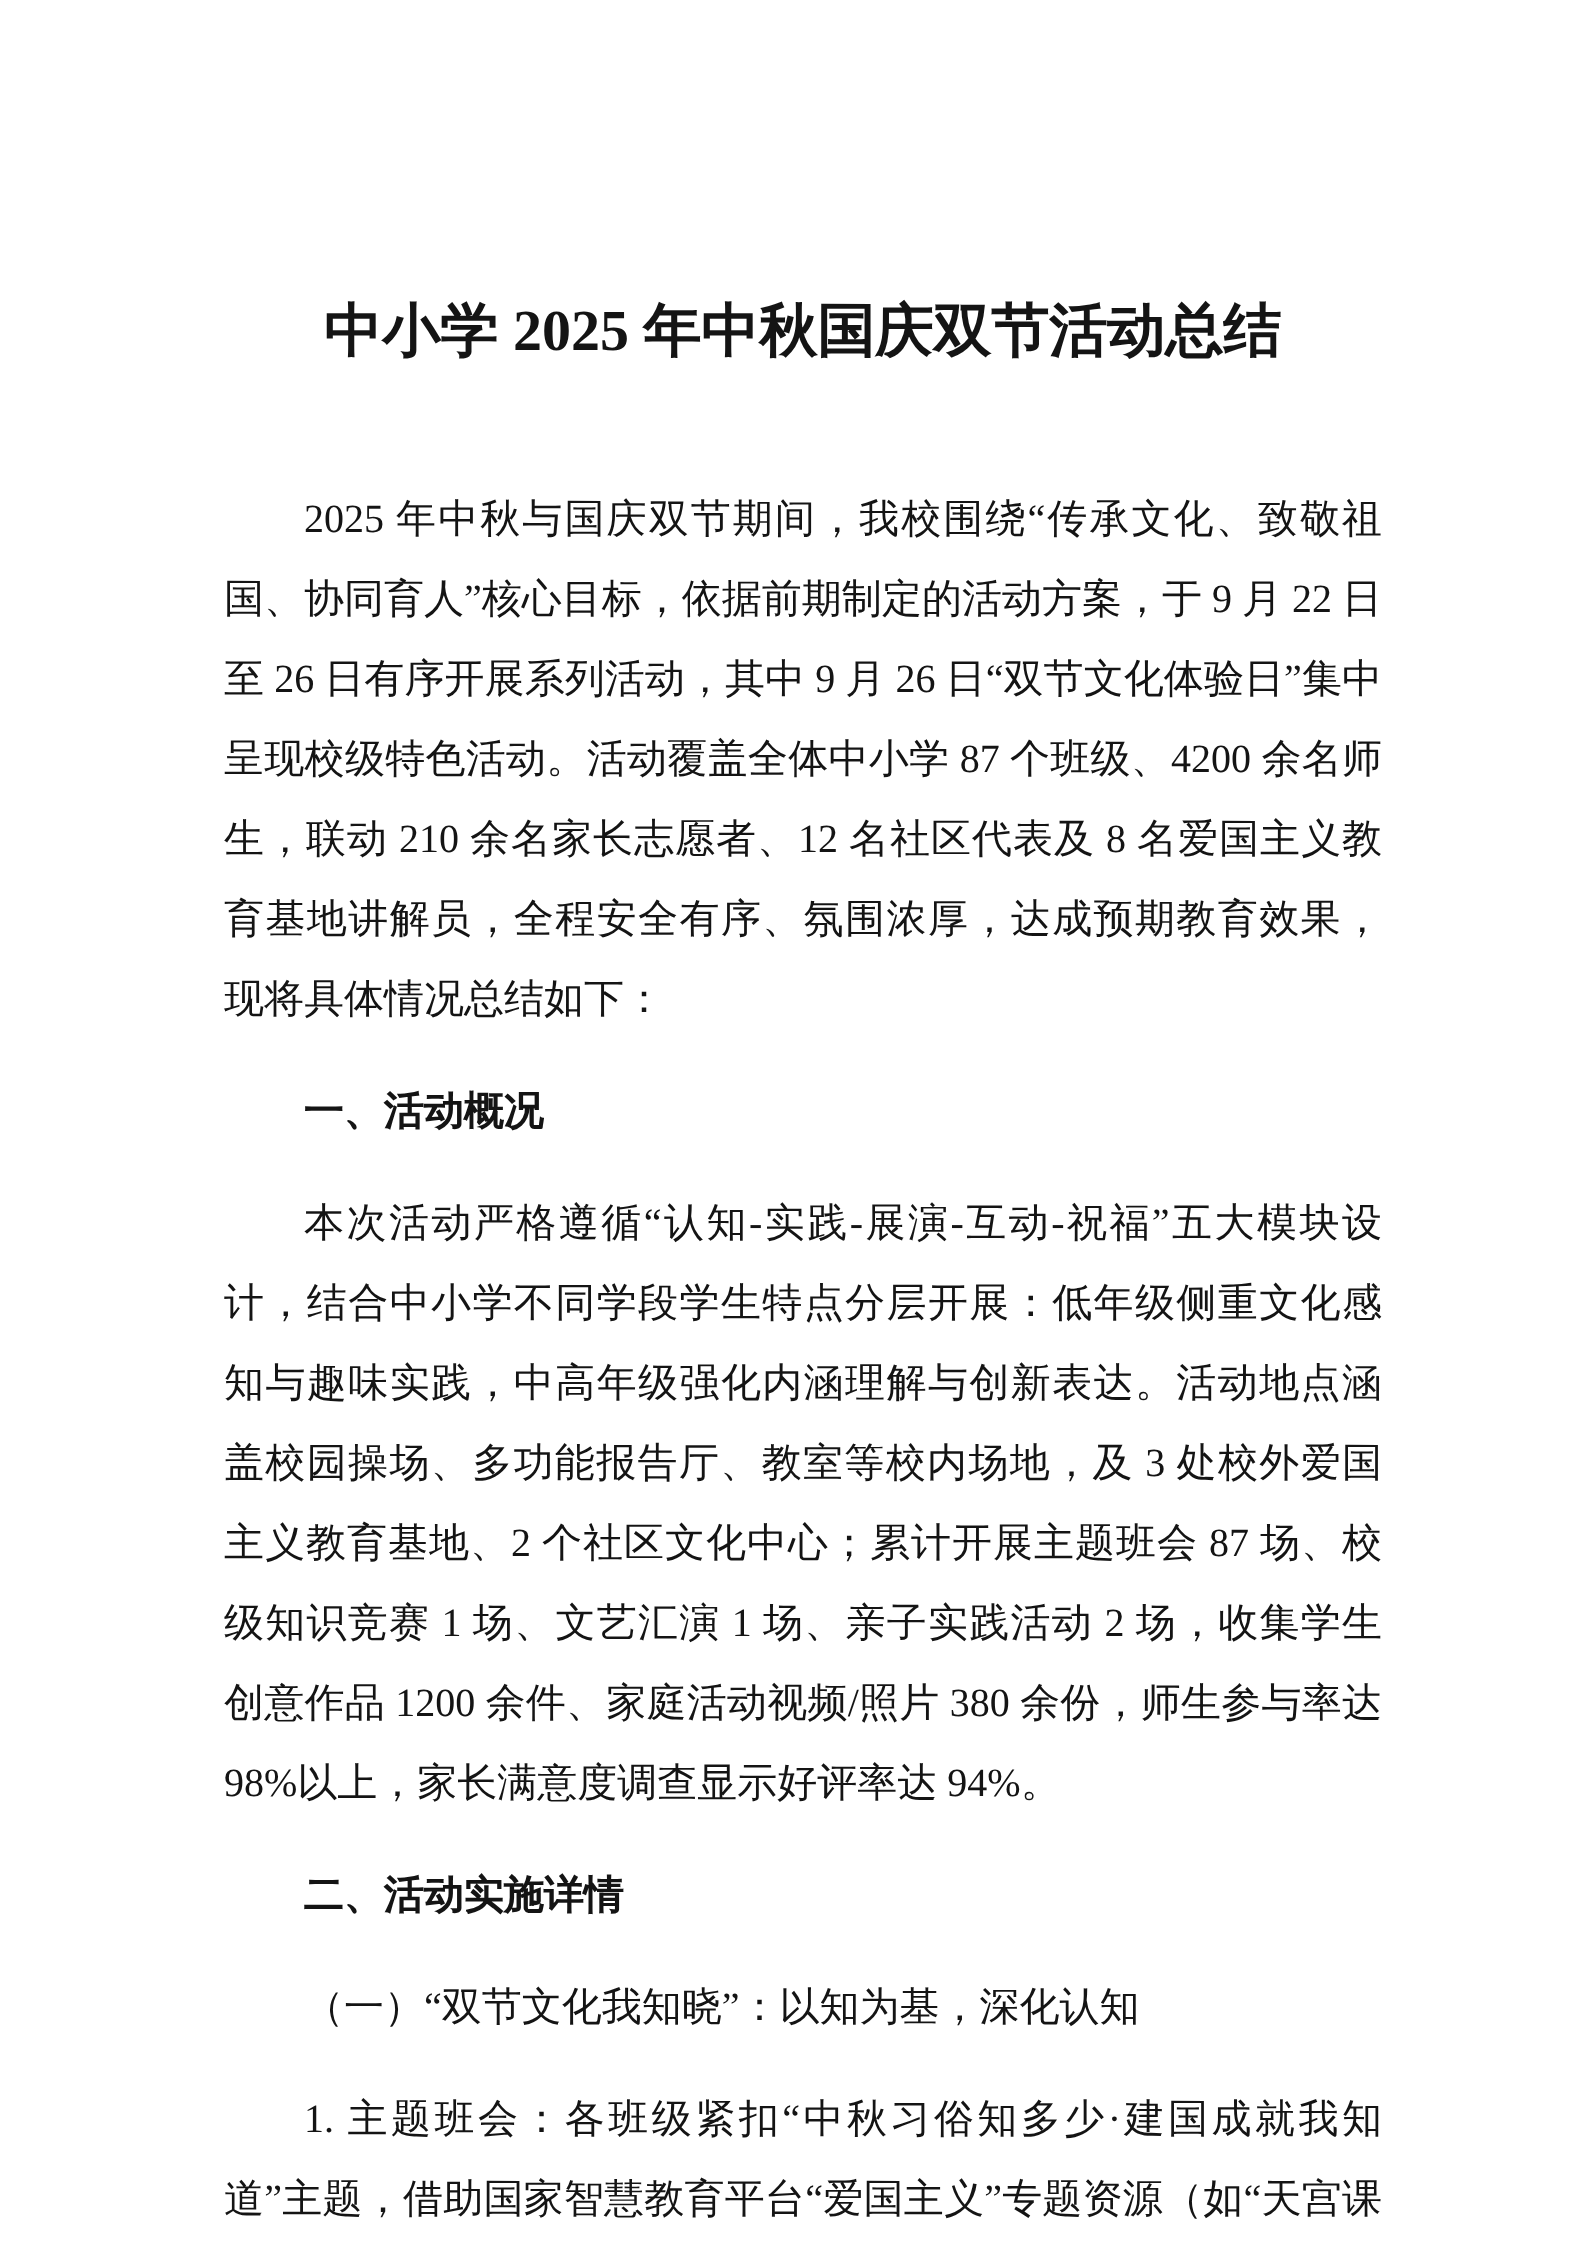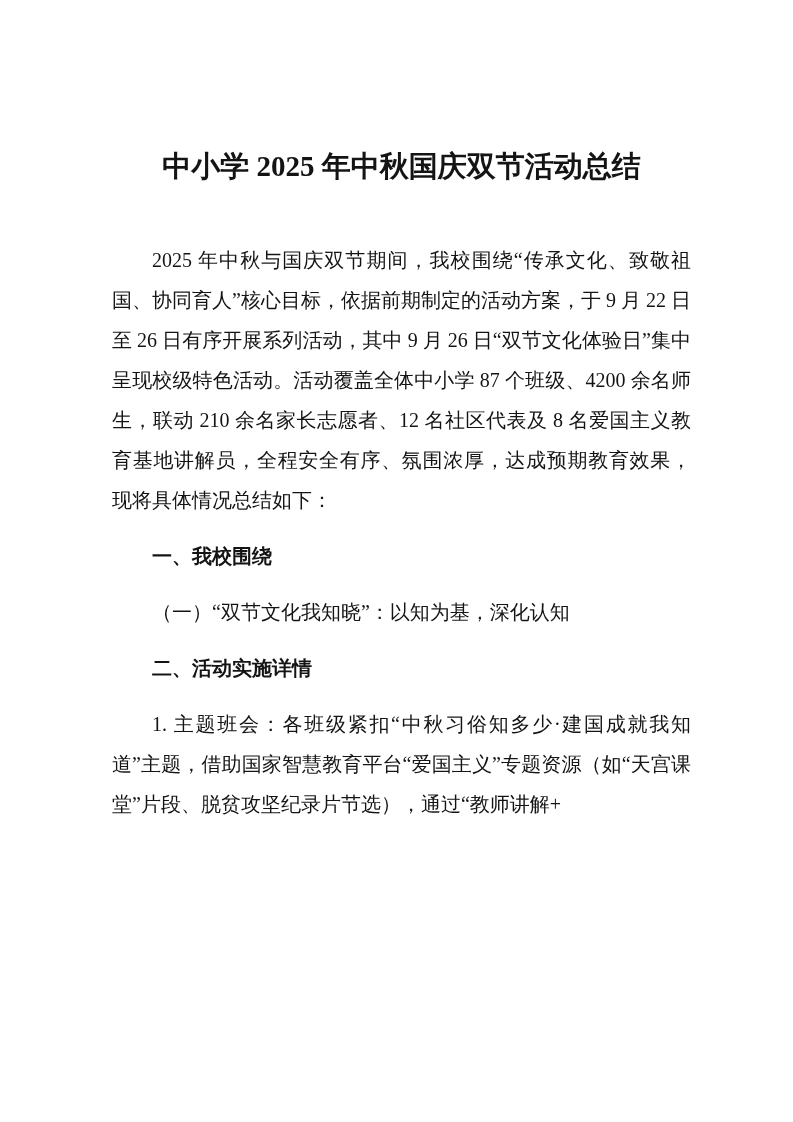--- a/index.html
+++ b/index.html
@@ -49,22 +49,23 @@
 </style>
 </head>
 <body>
 
 <div class="page">
   <div class="content">
     <h1 class="doc-title">中小学 2025 年中秋国庆双节活动总结</h1>
 
     <p class="block paragraph">2025 年中秋与国庆双节期间，我校围绕“传承文化、致敬祖国、协同育人”核心目标，依据前期制定的活动方案，于 9 月 22 日至 26 日有序开展系列活动，其中 9 月 26 日“双节文化体验日”集中呈现校级特色活动。活动覆盖全体中小学 87 个班级、4200 余名师生，联动 210 余名家长志愿者、12 名社区代表及 8 名爱国主义教育基地讲解员，全程安全有序、氛围浓厚，达成预期教育效果，现将具体情况总结如下：</p>
 
-    <p class="block heading">一、我校围绕</p>
+    <p class="block heading">一、活动概况</p>
 
+    <p class="block paragraph">本次活动严格遵循“认知-实践-展演-互动-祝福”五大模块设计，结合中小学不同学段学生特点分层开展：低年级侧重文化感知与趣味实践，中高年级强化内涵理解与创新表达。活动地点涵盖校园操场、多功能报告厅、教室等校内场地，及 3 处校外爱国主义教育基地、2 个社区文化中心；累计开展主题班会 87 场、校级知识竞赛 1 场、文艺汇演 1 场、亲子实践活动 2 场，收集学生创意作品 1200 余件、家庭活动视频/照片 380 余份，师生参与率达 98%以上，家长满意度调查显示好评率达 94%。</p>
+
+    <p class="block heading">二、活动实施详情</p>
 
     <p class="block subheading">（一）“双节文化我知晓”：以知为基，深化认知</p>
-
-    <p class="block heading">二、活动实施详情</p>
 
     <p class="block paragraph">1. 主题班会：各班级紧扣“中秋习俗知多少·建国成就我知道”主题，借助国家智慧教育平台“爱国主义”专题资源（如“天宫课堂”片段、脱贫攻坚纪录片节选），通过“教师讲解+</p>
   </div>
 </div>
 
 </body></html>

